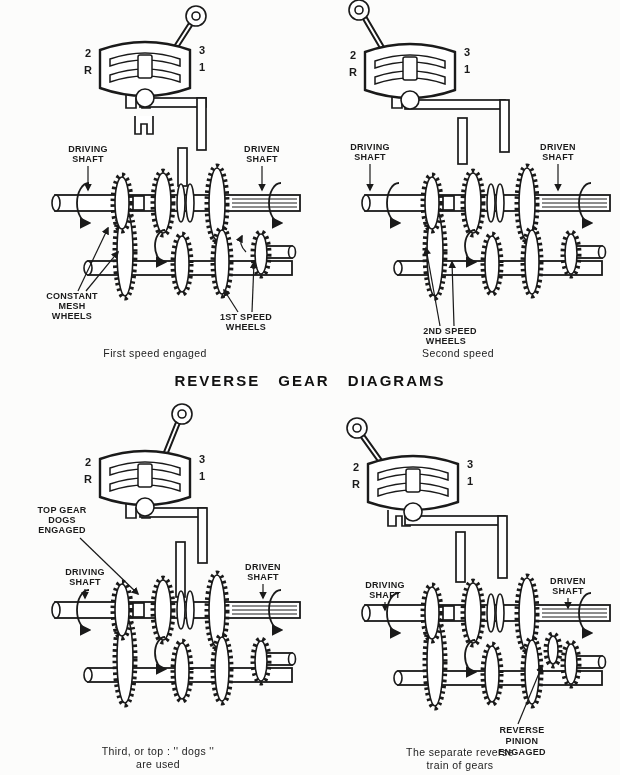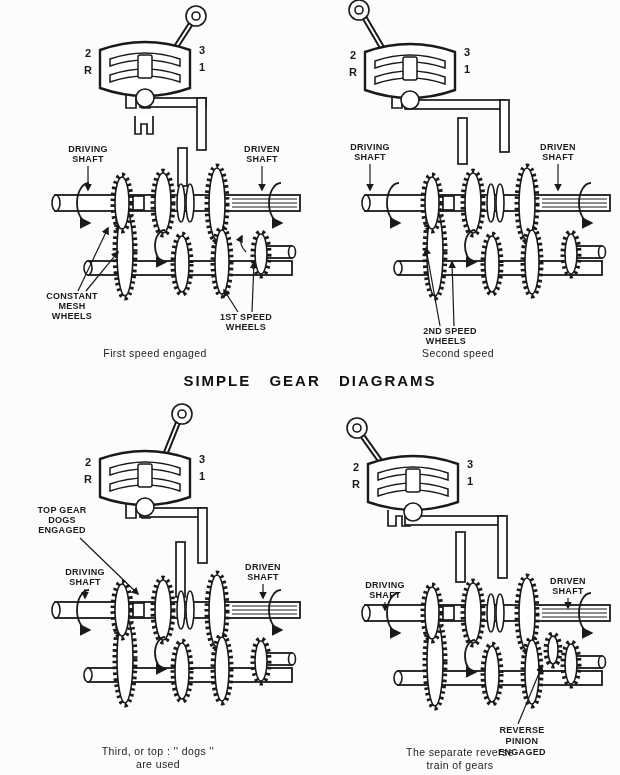--- a/index.html
+++ b/index.html
@@ -178,21 +178,21 @@
     </g>
     <g>
       <text class="lbl" x="140" y="334">2ND SPEED</text>
       <text class="lbl" x="136" y="344">WHEELS</text>
       <line class="leader" x1="130" y1="326" x2="116" y2="248" marker-end="url(#ah)"></line>
       <line class="leader" x1="144" y1="326" x2="142" y2="262" marker-end="url(#ah)"></line>
     </g>
     <text class="cap" x="148" y="357">Second speed</text>
   </svg>
 
-  <div class="title">SIMPLE GEAR DIAGRAMS</div>
+  <div class="title">REVERSE GEAR DIAGRAMS</div>
 
   <svg class="panel" style="left:0;top:392px" width="310" height="383" viewBox="0 0 310 383">
     <g>
       <path class="rod" d="M126,110 v16 h10 v-10 h6 v10 h8 v-16"></path>
       <rect class="rod" x="140" y="116" width="66" height="9"></rect>
       <rect class="rod" x="198" y="116" width="9" height="55"></rect>
       <rect class="rod" x="176" y="150" width="9" height="55"></rect>
     </g>
     <g>
       <line class="lever1" x1="146" y1="110" x2="179" y2="28"></line>

